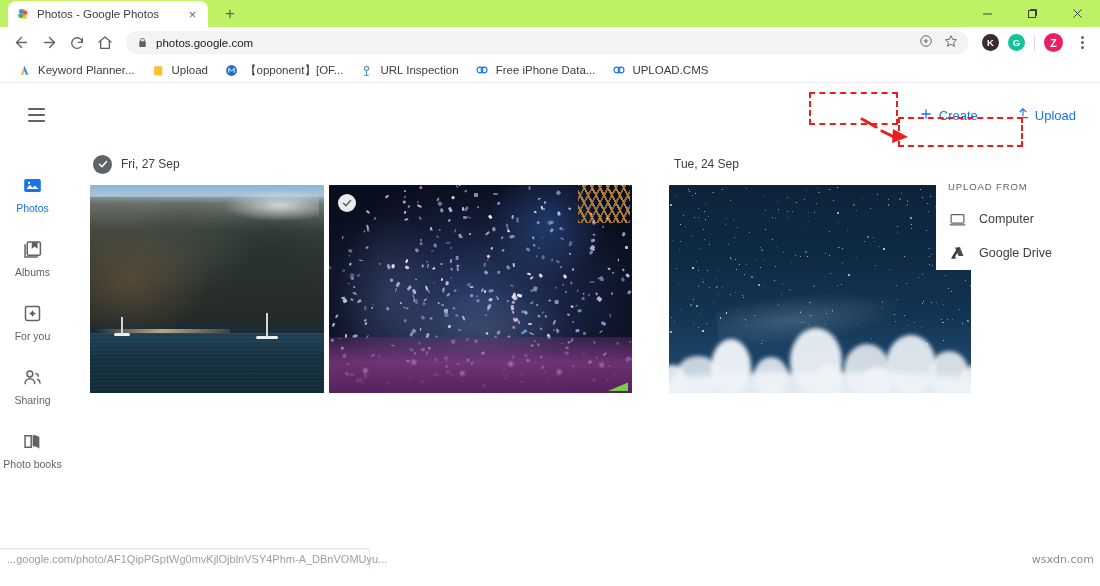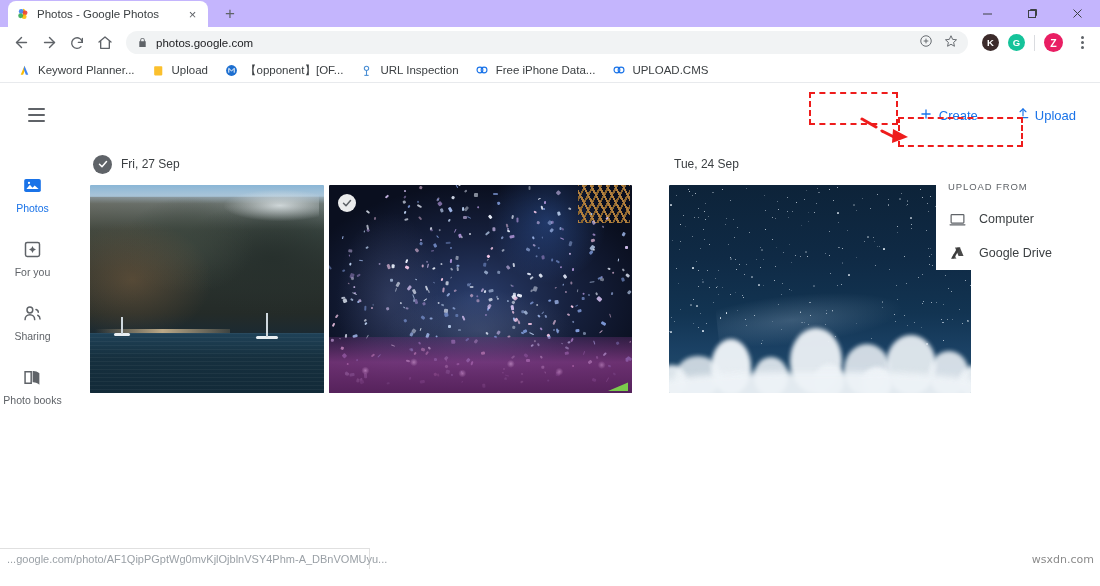--- a/index.html
+++ b/index.html
@@ -6,21 +6,21 @@
   html, body {
     width: 1100px; height: 586px;
     font-family: "Liberation Sans", sans-serif;
     background: #ffffff; overflow: hidden;
   }
 
   
   .browser { width: 1100px; height: 586px; position: relative; background:#fff; }
 
   .tabstrip {
-    height: 27px; background: #c4b5fd;
+    height: 27px; background: #bef264;
     display: flex; align-items: flex-end; padding-left: 8px; position: relative;
   }
   .tab {
     height: 26px; width: 200px; background: #fff;
     border-radius: 8px 8px 0 0; display: flex; align-items: center;
     padding: 0 8px; gap: 7px; position: relative;
   }
   .tab-favicon { width: 14px; height: 14px; flex: none; position: relative; }
   .tab-title {
     font-size: 11.5px; color: #3c4043; white-space: nowrap;
@@ -486,20 +486,30 @@
     <div class="sidebar">
       <div class="sb-item active">
         <span class="sb-ico">
           <svg width="21" height="21" viewBox="0 0 24 24">
               <rect x="2.5" y="4.5" width="19" height="15" rx="2" fill="#1a73e8"></rect>
               <path d="M5 16l4-5 3 3.5 2.5-2.5L19 16z" fill="#fff"></path>
               <circle cx="8" cy="9" r="1.3" fill="#fff"></circle>
             </svg>
         </span>
         <span class="sb-label">Photos</span>
+      </div>
+      <div class="sb-item">
+        <span class="sb-ico">
+          <svg width="21" height="21" viewBox="0 0 24 24" fill="none" stroke="#5f6368" stroke-width="1.7">
+            <rect x="6" y="3.5" width="15" height="15" rx="1.5"></rect>
+            <path d="M3.5 6.5v14h14" stroke-linecap="round"></path>
+            <path d="M12 3.5v6l2.5-1.8L17 9.5v-6" fill="#5f6368"></path>
+          </svg>
+        </span>
+        <span class="sb-label">Albums</span>
       </div>
       <div class="sb-item">
         <span class="sb-ico">
           <svg width="21" height="21" viewBox="0 0 24 24" fill="none" stroke="#5f6368" stroke-width="1.7">
             <rect x="4" y="4" width="16" height="16" rx="2"></rect>
             <path d="M12 8l1.3 2.7L16 12l-2.7 1.3L12 16l-1.3-2.7L8 12l2.7-1.3z" fill="#5f6368" stroke="none"></path>
           </svg>
         </span>
         <span class="sb-label">For you</span>
       </div>

